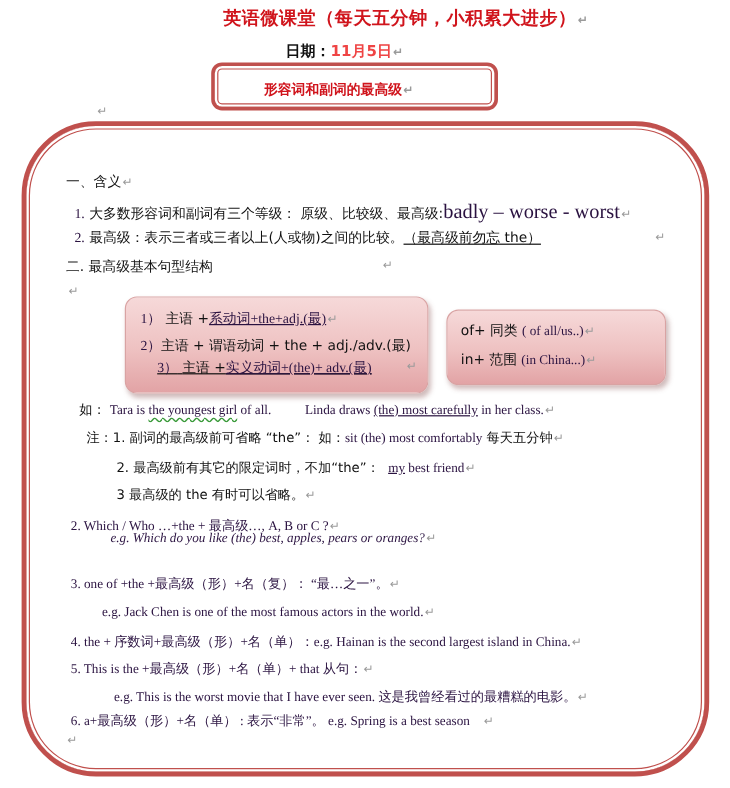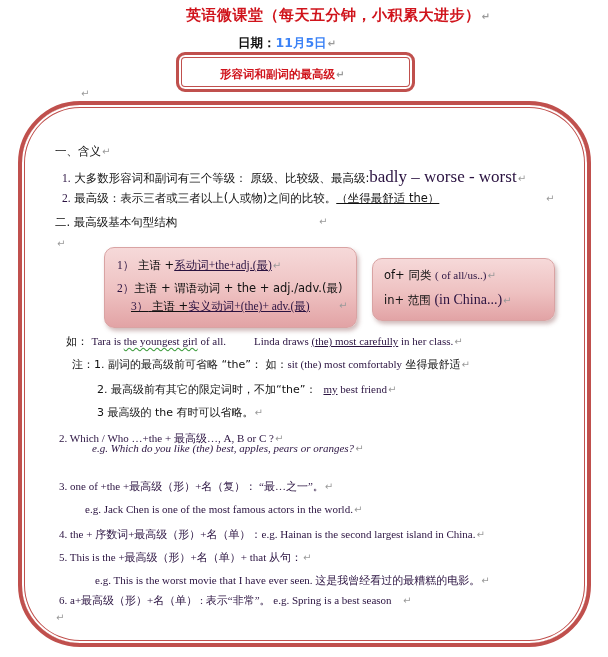--- a/index.html
+++ b/index.html
@@ -8,21 +8,21 @@
   .abs { position: absolute; white-space: nowrap; }
   .pm { color: #9a9a9a; font-size: 10px; margin-left: 1px; font-family: "DejaVu Sans", sans-serif; }
   .en { font-family: "Liberation Serif", "DejaVu Serif", serif; color: #2a1240; }
   .zh { font-family: "DejaVu Sans", sans-serif; color: #111; }
   .u { text-decoration: underline; }
   .wavy { text-decoration: underline wavy #3a9a3a; text-underline-offset: 2px; }
 
   
   .page-title { left: 186px; top: 6px; font-size: 15px; font-weight: bold; color: #d0141c; letter-spacing: 0.5px; }
   .date-line { left: 238px; top: 35px; font-size: 12.5px; font-weight: bold; color: #111; }
-  .date-line .dv { color: #3b82f6; }
+  .date-line .dv { color: #ef4444; }
 
   .topic-box { position: absolute; left: 176px; top: 52px; width: 239px; height: 40px;
                border: 3px solid #c0504d; border-radius: 9px; box-sizing: border-box;
                box-shadow: inset 0 0 0 2px #fff, inset 0 0 0 3px #c0504d; background: #fff; }
   .topic-text { left: 220px; top: 67px; font-size: 11.5px; font-weight: bold; color: #d0141c; text-align: right; }
 
   .main-frame { position: absolute; left: 18px; top: 101px; width: 573px; height: 546px;
                 border: 4px solid #c0504d; border-radius: 62px; box-sizing: border-box;
                 box-shadow: inset 0 0 0 2px #fff, inset 0 0 0 3px #c0504d; }
 
@@ -50,21 +50,21 @@
 
 <div class="abs t zh" style="left:55px;top:144px;"><span>一、含义</span><span class="pm">↵</span></div>
 
 <div class="abs t" style="left:62px;top:167px;">
   <span class="en">1.</span>
   <span class="zh">大多数形容词和副词有三个等级： 原级、比较级、最高级:</span><span class="en" style="font-size:17px;">badly – worse - worst</span><span class="pm">↵</span>
 </div>
 
 <div class="abs t" style="left:62px;top:191px;">
   <span class="en">2.</span>
-  <span class="zh">最高级：表示三者或三者以上(人或物)之间的比较。</span><span class="zh u">（坐得最舒适 the）</span>
+  <span class="zh">最高级：表示三者或三者以上(人或物)之间的比较。</span><span class="zh u">（最高级前勿忘 the）</span>
 </div>
 <span class="abs pm" style="left:545px;top:193px;">↵</span>
 
 <div class="abs t zh" style="left:55px;top:215px;"><span>二.  最高级基本句型结构</span></div>
 <span class="abs pm" style="left:318px;top:216px;">↵</span>
 <span class="abs pm" style="left:56px;top:238px;">↵</span>
 
 <div class="pink-box pb1"></div>
 <div class="abs t" style="left:117px;top:258px;">
   <span class="en">1）</span> <span class="zh">主语 +</span><span class="en u">系动词+the+adj.(最)</span><span class="pm">↵</span>
@@ -75,32 +75,32 @@
 <div class="abs t" style="left:131px;top:299px;text-decoration:underline;">
   <span class="en">3）</span> <span class="zh">主语 +</span><span class="en u">实义动词+(the)+ adv.(最)</span>
 </div>
 <span class="abs pm" style="left:338px;top:300px;">↵</span>
 
 <div class="pink-box pb2"></div>
 <div class="abs t" style="left:384px;top:268px;text-align:right;">
   <span class="zh">of+ 同类</span> <span class="en" style="font-size:11px;">( of all/us..)</span><span class="pm">↵</span>
 </div>
 <div class="abs t" style="left:384px;top:292px;">
-  <span class="zh">in+ 范围</span>  <span class="en" style="font-size:14px;">(in China...)</span><span class="pm">↵</span>
+  <span class="zh">in+ 范围</span>  <span class="en" style="font-size:11px;">(in China...)</span><span class="pm">↵</span>
 </div>
 
 <div class="abs ex" style="left:66px;top:334px;">
   <span class="zh">如：</span>
   <span class="en">Tara is </span><span class="en wavy">the youngest    girl</span><span class="en"> of all.</span>
   &nbsp;&nbsp;&nbsp;&nbsp;&nbsp;&nbsp;
   <span class="en">Linda draws </span><span class="en u">(the) most carefully</span><span class="en"> in her class.</span><span class="pm">↵</span>
 </div>
 
 <div class="abs ex" style="left:72px;top:357px;">
-  <span class="zh">注：</span><span class="zh">1. 副词的最高级前可省略 “the”：  如：</span><span class="en">sit (the) most comfortably</span><span class="zh"> 坐得最舒适</span><span class="pm">↵</span>
+  <span class="zh">注：</span><span class="zh">1. 副词的最高级前可省略 “the”：  如：</span><span class="en">sit (the) most comfortably</span><span class="zh"> 每天五分钟</span><span class="pm">↵</span>
 </div>
 <div class="abs ex" style="left:97px;top:382px;">
   <span class="zh">2.  最高级前有其它的限定词时，不加“the”：</span>&nbsp;&nbsp;<span class="en u">my</span><span class="en"> best friend</span><span class="pm">↵</span>
 </div>
 <div class="abs ex zh" style="left:97px;top:405px;">
   <span>3  最高级的 the 有时可以省略。</span><span class="pm">↵</span>
 </div>
 
 <div class="abs ex" style="left:59px;top:431px;"><span class="en">2. Which / Who …+the +  最高级…, A, B or C ?</span><span class="pm">↵</span></div>
 <div class="abs ex" style="left:92px;top:442px;font-style:italic;"><span class="en">e.g. Which do you like (the) best, apples, pears or oranges?</span><span class="pm">↵</span></div>

